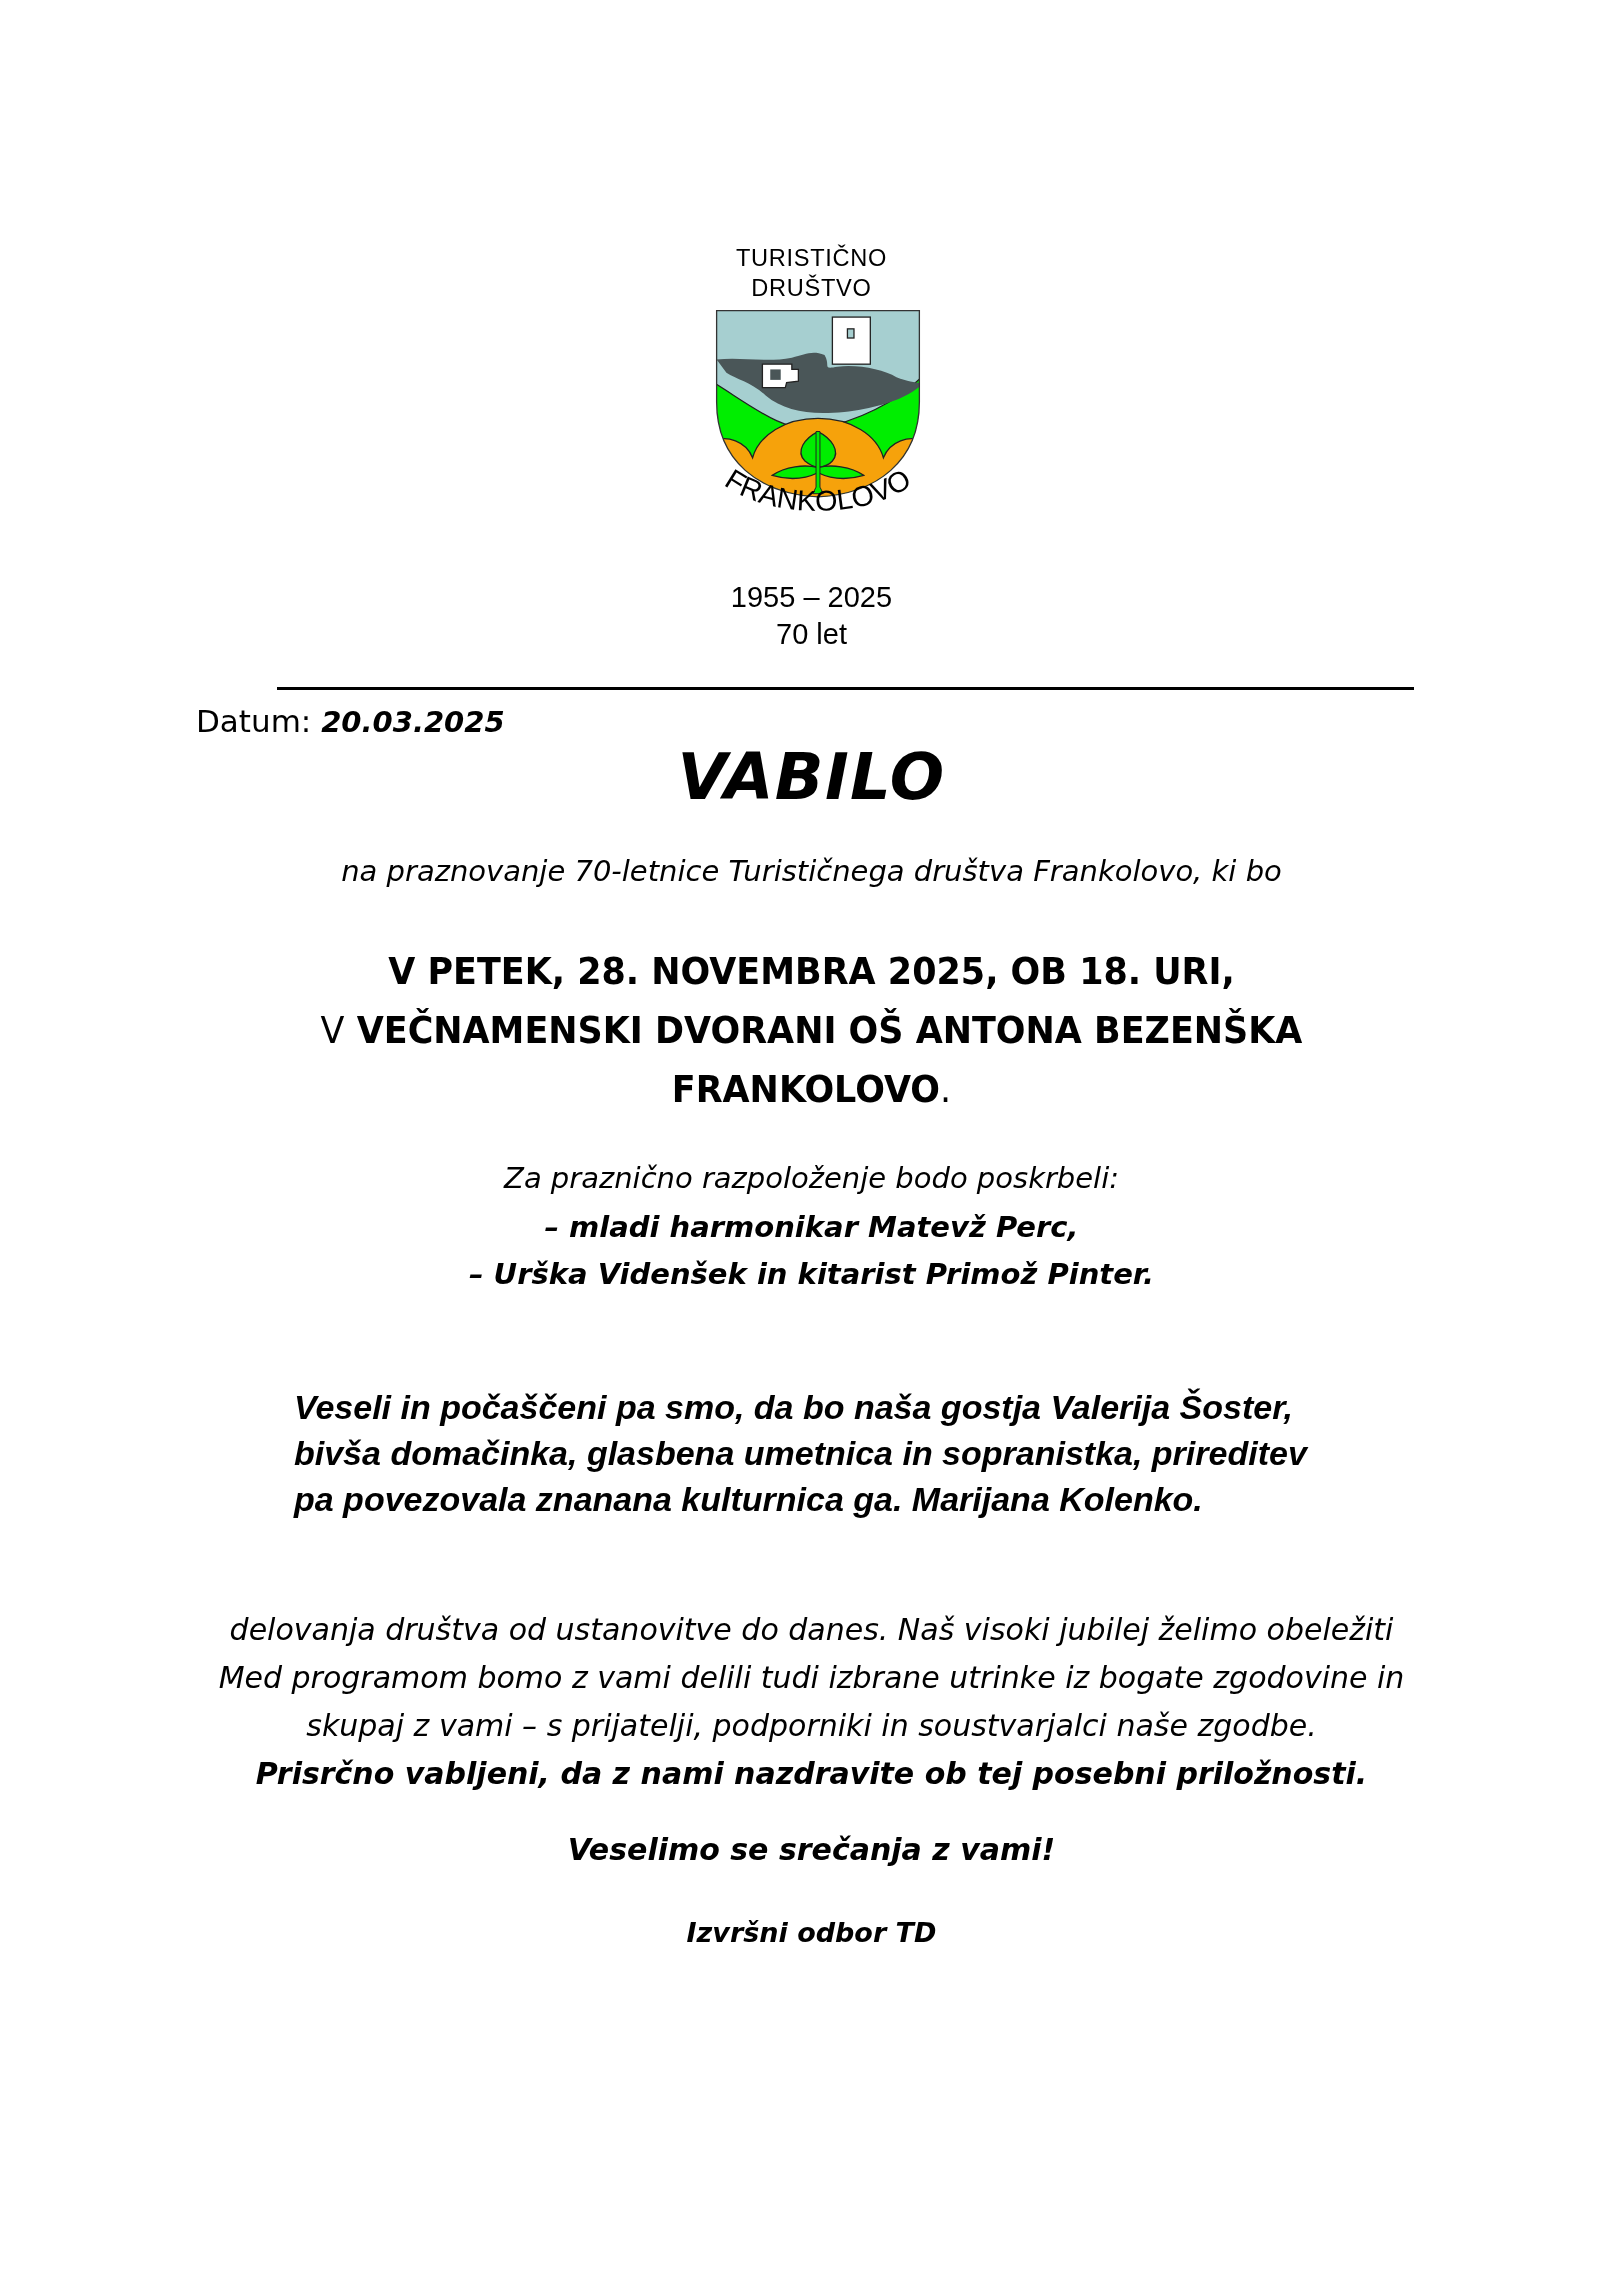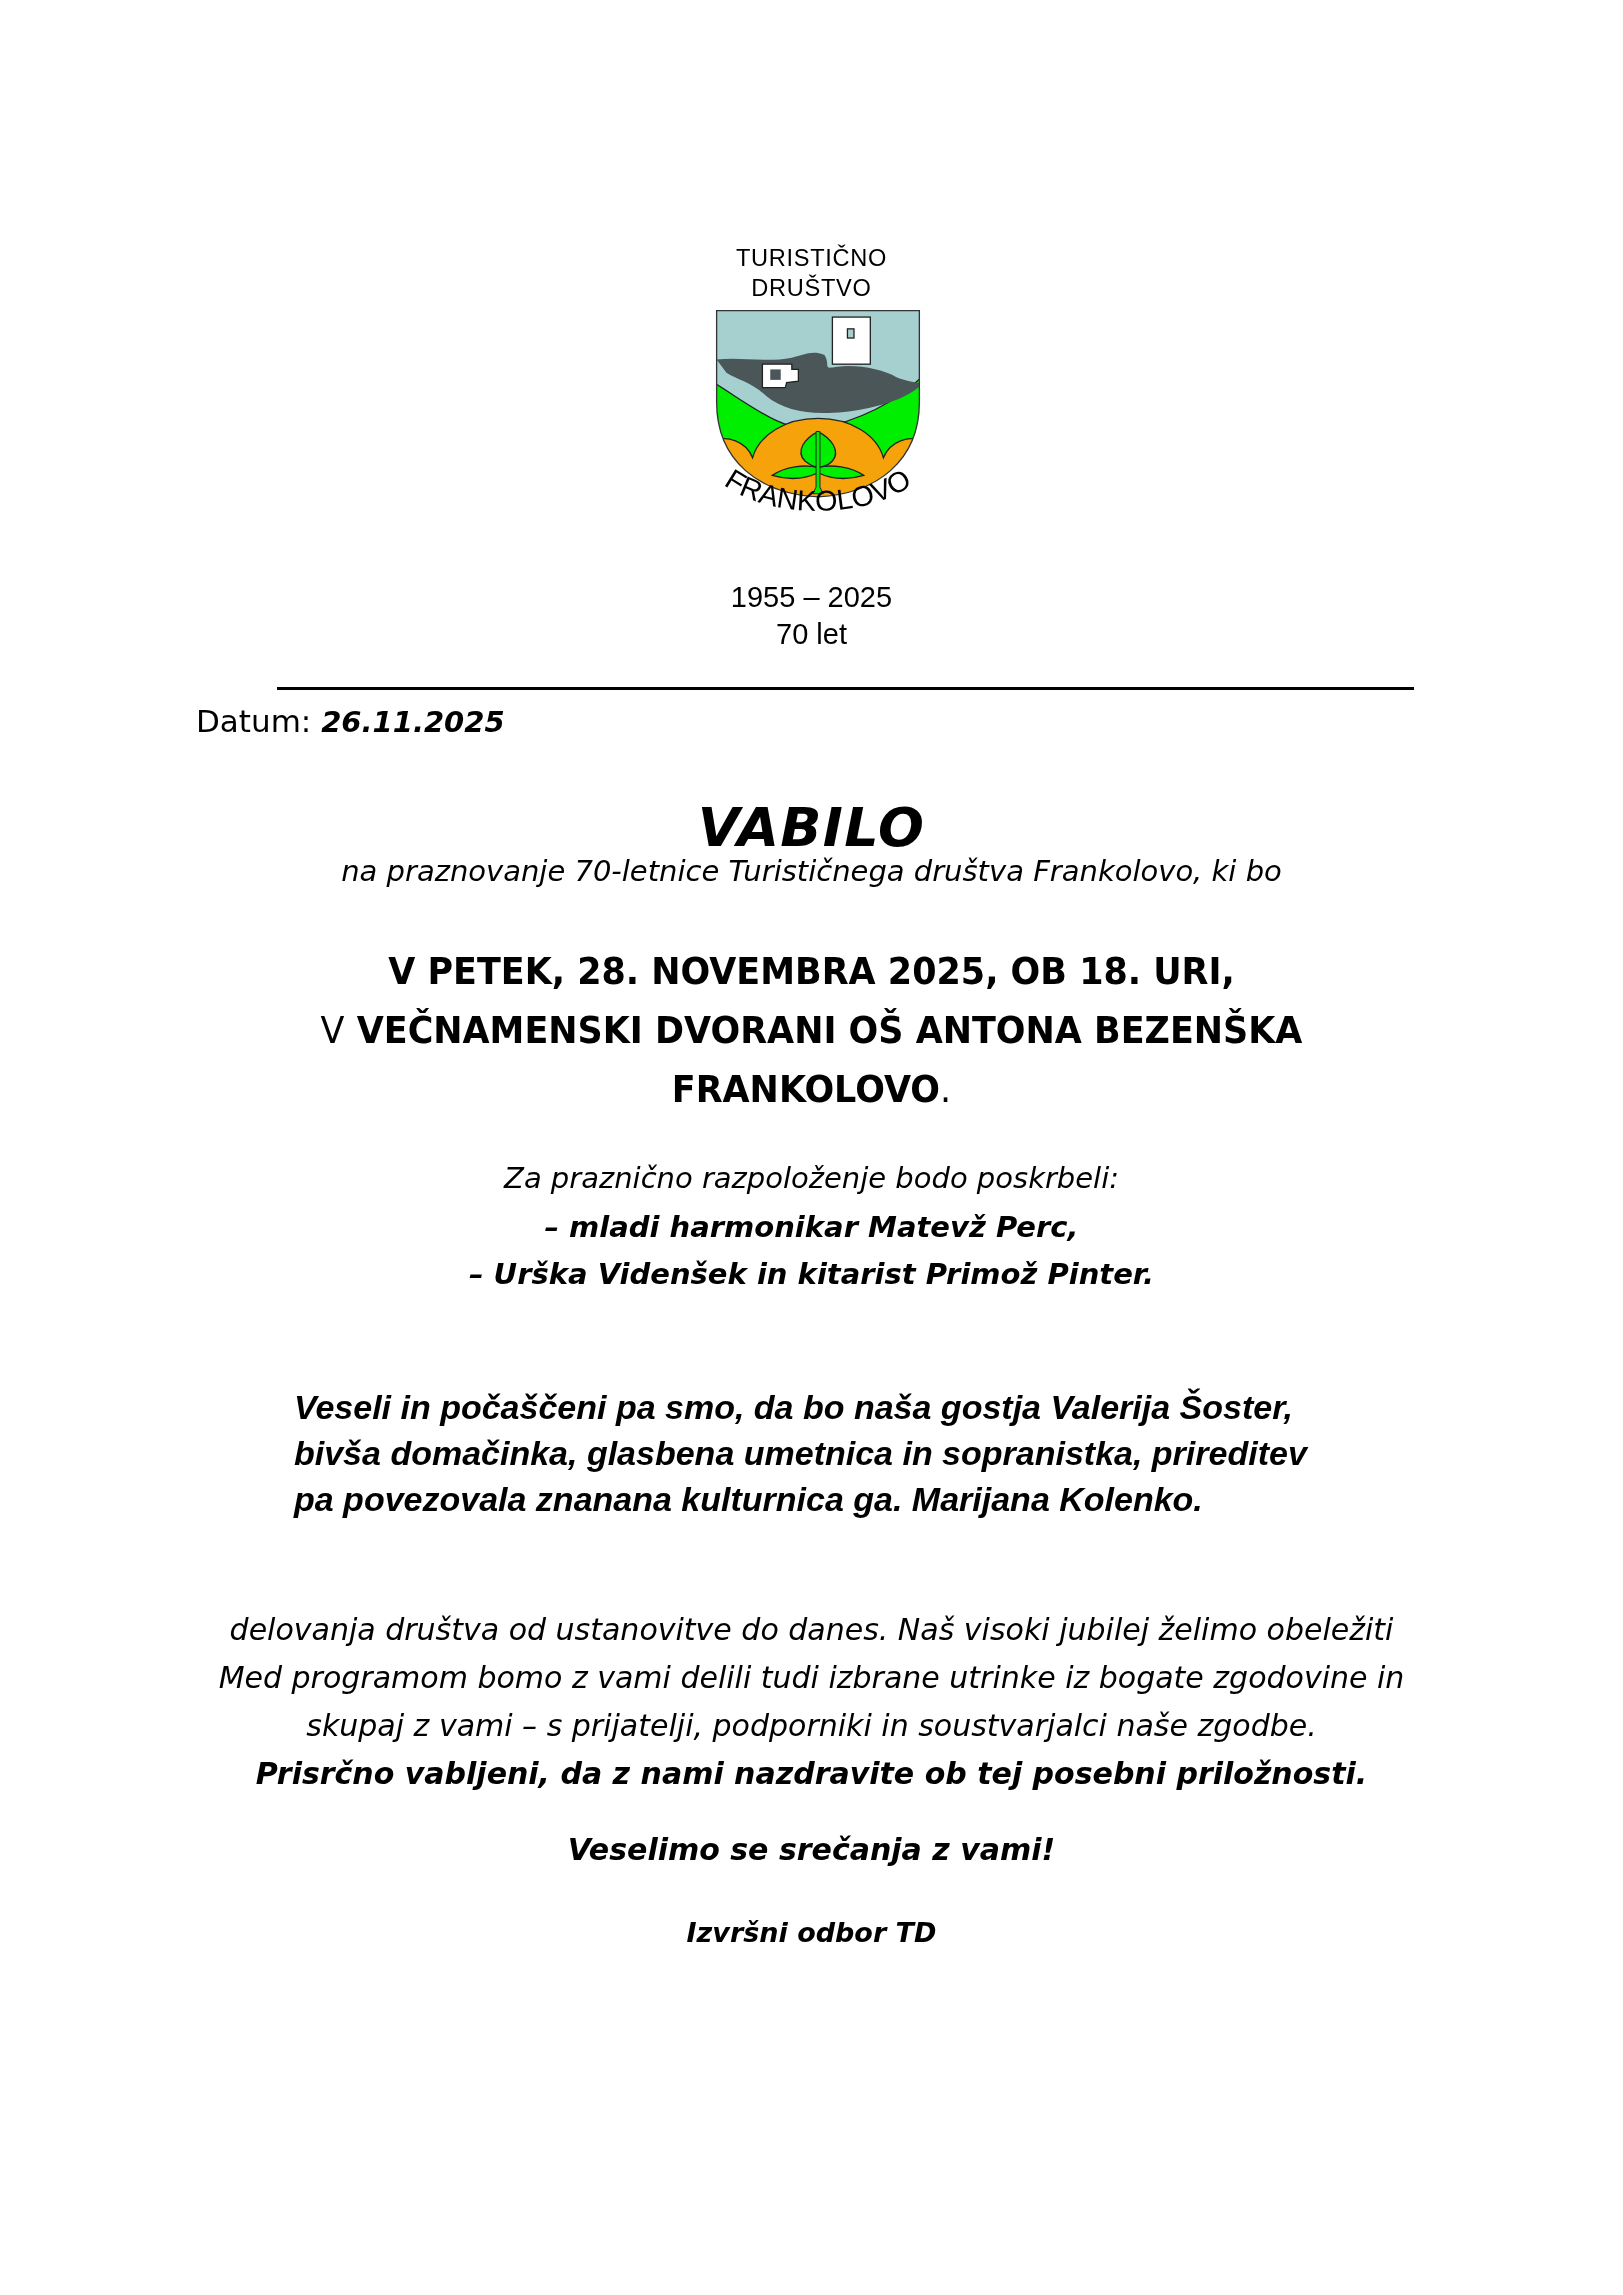--- a/index.html
+++ b/index.html
@@ -12,21 +12,21 @@
 
   .org-name { top: 243px; font-size: 23.6px; line-height: 30px; letter-spacing: 0.7px; }
   .logo-wrap { left: 687px; top: 304px; width: 262px; height: 242px; }
   .years { top: 579px; font-size: 29px; line-height: 37px; }
 
   .sep { left: 277px; top: 687px; width: 1137px; height: 2.6px; background: #000; }
 
   .datum { left: 196px; top: 703px; font-size: 31px; }
   .datum .val { font-style: italic; font-weight: bold; font-size: 29px; }
 
-  .title { top: 796px; font-size: 54px; font-style: italic; font-weight: bold; letter-spacing: 1.3px; text-align: center; }
+  .title { top: 740px; font-size: 64px; font-style: italic; font-weight: bold; letter-spacing: 1.3px; text-align: center; }
 
   .intro { top: 854px; font-size: 29px; font-style: italic; }
 
   .event { top: 942px; font-size: 38px; font-weight: bold; line-height: 59px; transform: scaleX(0.92); }
   .event .light { font-weight: normal; }
 
   .perf-head { top: 1161px; font-size: 29px; font-style: italic; }
   .perf-list { top: 1204px; font-size: 29px; font-style: italic; font-weight: bold; line-height: 47px; }
 
   .guest { left: 294px; top: 1384px; width: 1139px; font-size: 34px; font-style: italic; font-weight: bold; line-height: 46px; text-align: left; }
@@ -78,21 +78,21 @@
 
 <div class="abs center sans years">
   <span class="line">1955 – 2025</span>
   <span class="line">70 let</span>
 </div>
 
 <div class="abs sep"></div>
 
 <div class="abs comic datum">
   <span>Datum:</span>
-  <span class="val">26.11.2025</span>
+  <span class="val">20.03.2025</span>
 </div>
 
 <div class="abs center comic title">VABILO</div>
 
 <div class="abs center body-font intro">na praznovanje 70-letnice Turističnega društva Frankolovo, ki bo</div>
 
 <div class="abs center body-font event">
   <span class="line">V PETEK, 28. NOVEMBRA 2025, OB 18. URI,</span>
   <span class="line"><span class="light">V</span> <span>VEČNAMENSKI DVORANI OŠ ANTONA BEZENŠKA</span></span>
   <span class="line"><span>FRANKOLOVO</span><span class="light">.</span></span>

